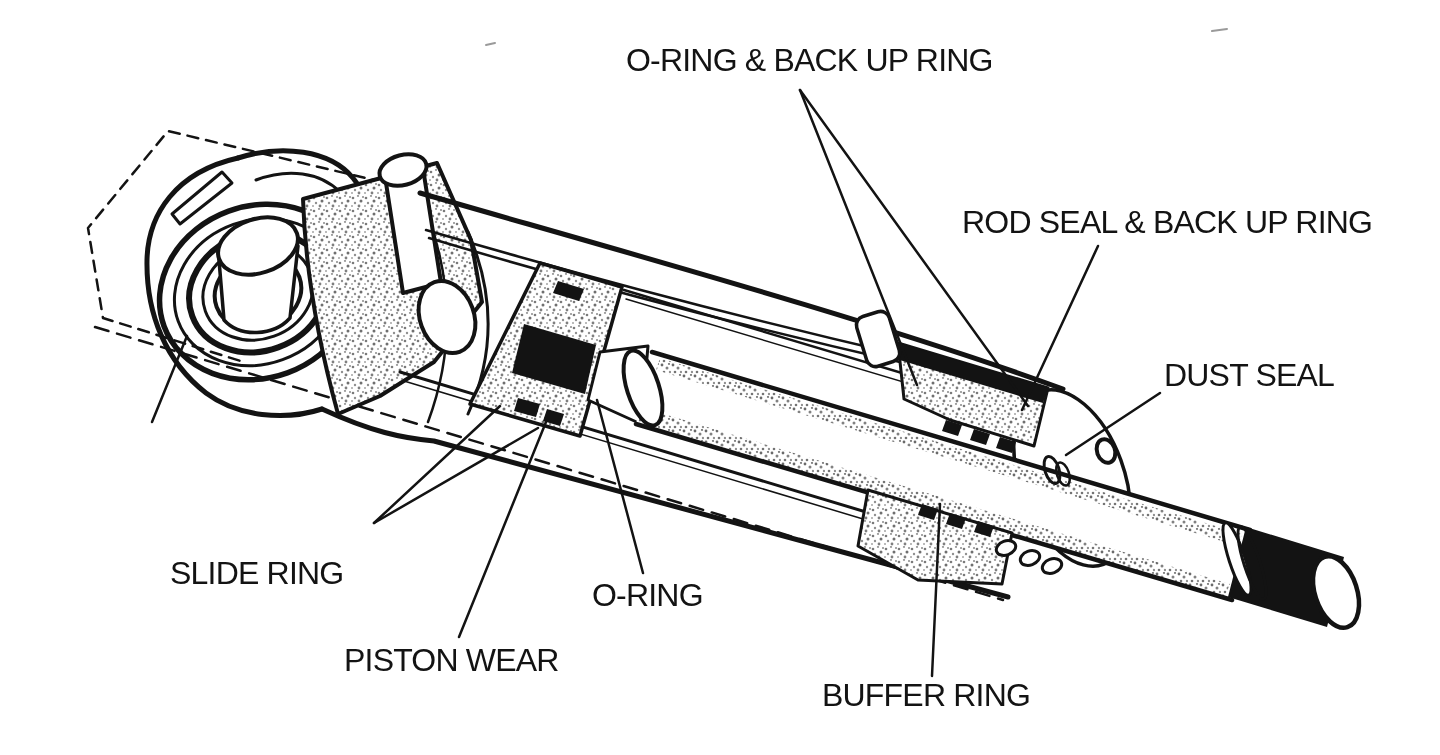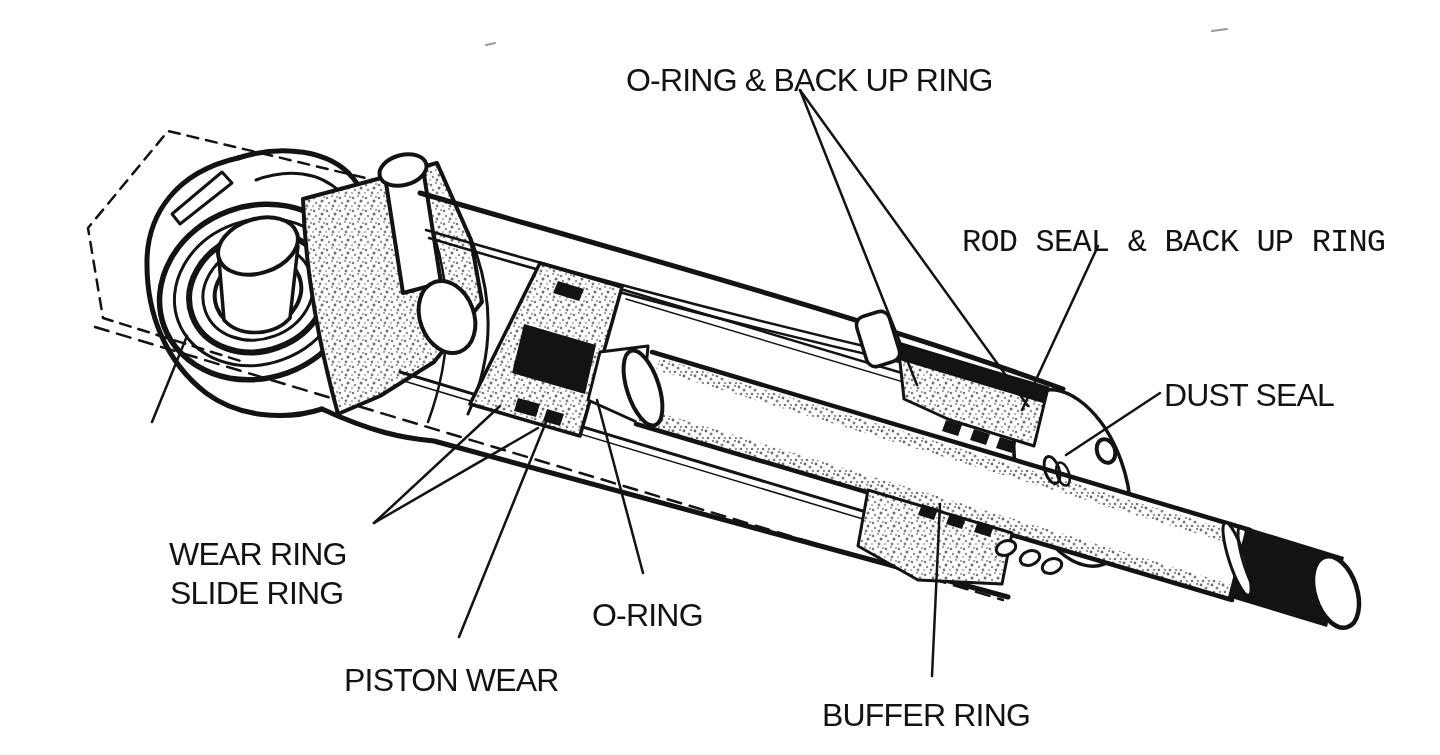--- a/index.html
+++ b/index.html
@@ -1,20 +1,20 @@
 <!DOCTYPE html>
 <html><head>
 <meta charset="utf-8">
 <style>
   html,body{margin:0;padding:0;background:#fff;}
   #stage{position:relative;width:1440px;height:755px;background:#fff;overflow:hidden;
          font-family:"Liberation Sans",sans-serif;}
   #art{position:absolute;left:0;top:0;}
   .label{position:absolute;font-size:32px;letter-spacing:-0.8px;color:#131313;
-         white-space:nowrap;line-height:1.05;margin-top:20px;}
+         white-space:nowrap;line-height:1.05;}
 </style>
 </head>
 <body>
 
 <div id="stage">
 
 <svg id="art" width="1440" height="755" viewBox="0 0 1440 755" stroke-linecap="round" stroke-linejoin="round">
   <defs>
     <pattern id="st" width="13" height="13" patternUnits="userSpaceOnUse">
       <rect width="13" height="13" fill="#ffffff"></rect>
@@ -133,21 +133,20 @@
     <line x1="152" y1="422" x2="187" y2="336"></line>
     <line x1="374" y1="523" x2="500" y2="406"></line>
     <line x1="374" y1="523" x2="538" y2="428"></line>
     <line x1="643" y1="573" x2="597" y2="400"></line>
     <line x1="459" y1="637" x2="546" y2="422"></line>
     <line x1="932" y1="676" x2="940" y2="504"></line>
   </g>
 </svg>
 
 <div class="label" style="left:626px;top:44px;">O-RING &amp; BACK UP RING</div>
-<div class="label" style="left:962px;top:206px;font-family:Liberation Mono, monospace;">ROD SEAL &amp; BACK UP RING</div>
+<div class="label" style="left:962px;top:206px;">ROD SEAL &amp; BACK UP RING</div>
 <div class="label" style="left:1164px;top:359px;">DUST SEAL</div>
-<div class="label" style="left:169px;top:518px;">WEAR RING</div>
 <div class="label" style="left:170px;top:557px;">SLIDE RING</div>
 <div class="label" style="left:592px;top:579px;text-align:right;">O-RING</div>
 <div class="label" style="left:344px;top:644px;">PISTON WEAR</div>
 <div class="label" style="left:822px;top:679px;">BUFFER RING</div>
 
 </div>
 
 </body></html>

